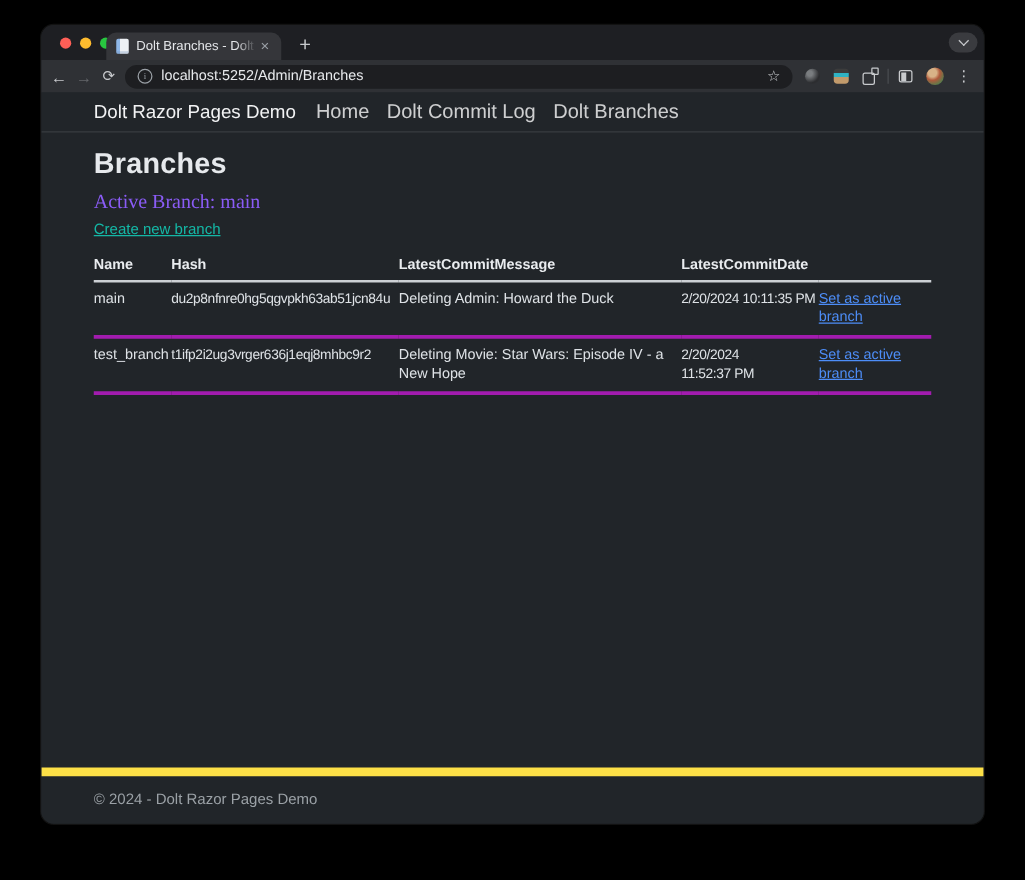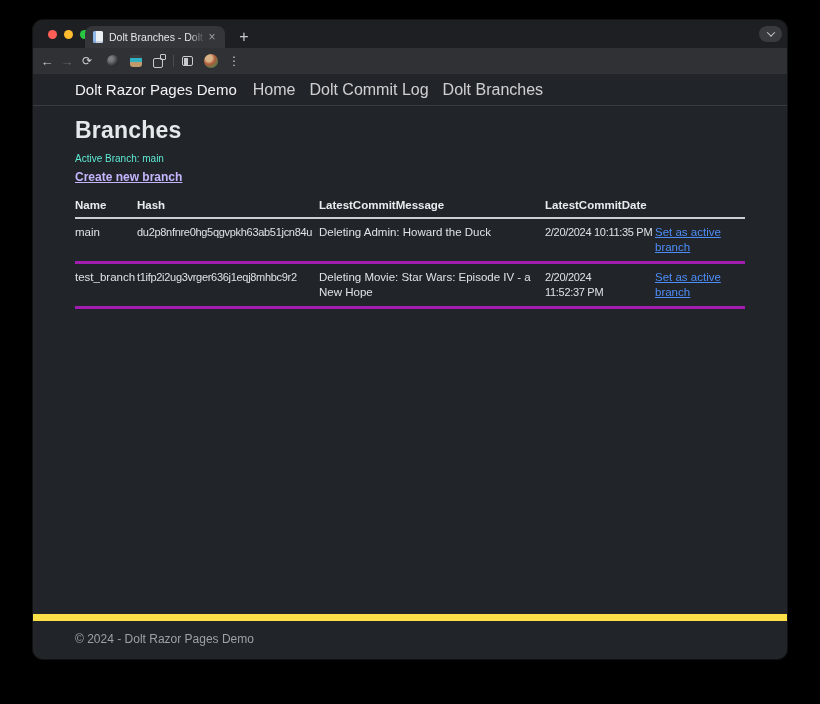--- a/index.html
+++ b/index.html
@@ -99,22 +99,22 @@
 
   .site-nav { border-bottom:1px solid #383c40; flex:0 0 auto; }
   .site-nav .container { height:31px; display:flex; align-items:center;text-align:right; }
   .brand { font-size:15px; color:#f2f3f4; margin-right:16px; text-decoration:none; white-space:nowrap; }
   .nav-links { display:flex; gap:14px; }
   .nav-links a { font-size:16px; color:rgba(255,255,255,.78); text-decoration:none; white-space:nowrap; }
 
   main { flex:1; }
   main .container { padding-top:11px; }
   h1.page-title { margin:0 0 9px 0; font-size:23px; font-weight:700; color:#e6e9ec; letter-spacing:.2px; }
-  .active-branch { font-size:10px; margin:0 0 3px 0; color:#5eead4; }
-  a.blue-link { color:#c4b5fd; text-decoration:underline; font-size:12px;font-weight:bold; }
+  .active-branch { font-size:16px; margin:0 0 3px 0; color:#8b5cf6;font-family:Liberation Serif, serif; }
+  a.blue-link { color:#14b8a6; text-decoration:underline; font-size:12px; }
 
   table.branches { width:670px; margin-top:10px; border-collapse:collapse; table-layout:fixed; }
   th { text-align:left; font-size:11.5px; font-weight:700; color:#e9ecef;
     padding:4px 8px 6px 0; border-bottom:2px solid #ccd0d4; }
   td { font-size:11.5px; color:#dee2e6; padding:6px 8px 6px 0; vertical-align:top;
     border-bottom:3px solid #a21caf; line-height:15px; }
   td.hash-cell { font-size:11px; letter-spacing:-0.3px; white-space:nowrap; }
   .date-line { white-space:nowrap; font-size:11px; letter-spacing:-0.3px; line-height:15px; }
   td a.action-link { color:#4d8df7; text-decoration:underline; font-size:11.5px; line-height:15px; }
 
@@ -140,20 +140,25 @@
     <div class="new-tab"></div>
     <div class="tab-search">
       <span class="chev"></span>
     </div>
   </div>
 
   <div class="toolbar">
     <div class="nav-btn icon-back"></div>
     <div class="nav-btn icon-forward disabled"></div>
     <div class="nav-btn icon-reload"></div>
+    <div class="omnibox">
+      <span class="info-icon"></span>
+      <span class="url">localhost:5252/Admin/Branches</span>
+      <span class="star"></span>
+    </div>
     <div class="tool-icons">
       <div class="ticon">
           <span class="ext-dark"></span>
         </div>
       <div class="ticon">
           <span class="ext-goggles"></span>
         </div>
       <div class="ticon ext-puzzle"></div>
       <div class="separator"></div>
       <div class="ticon side-panel"></div>

